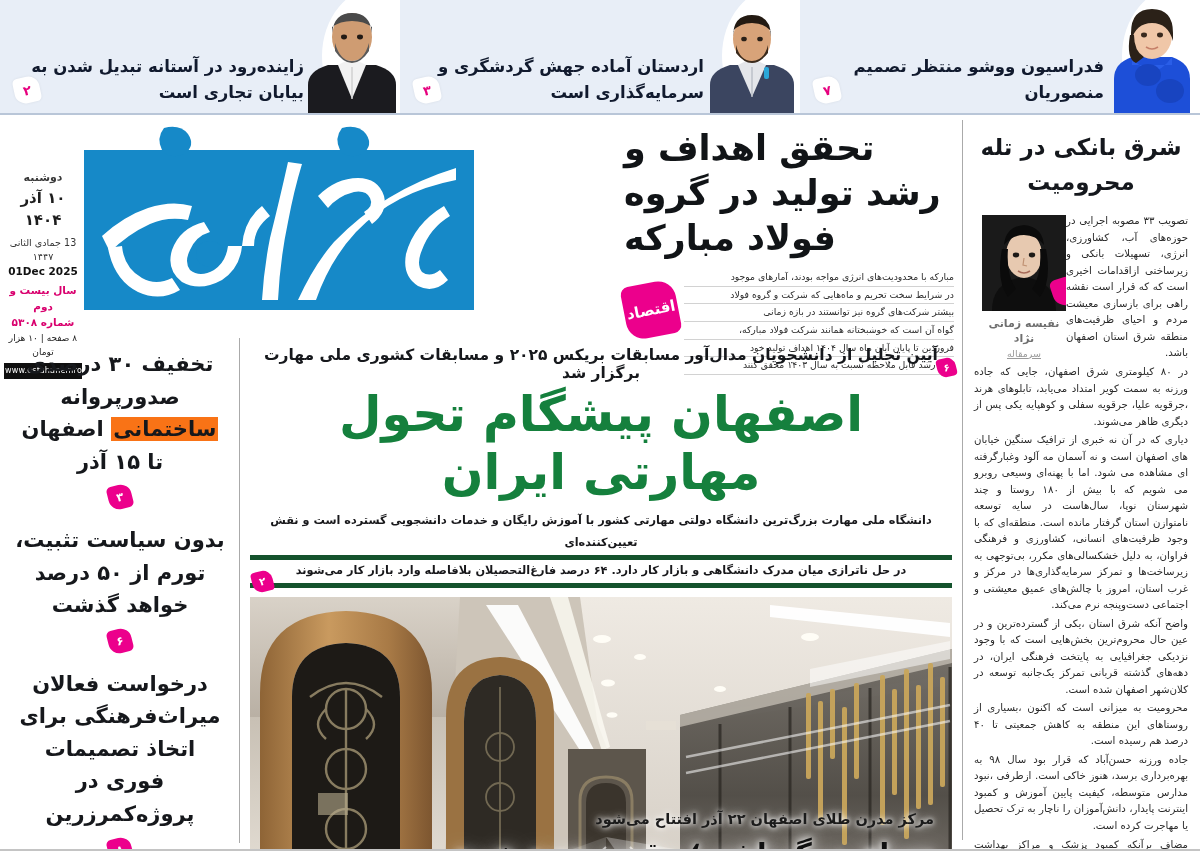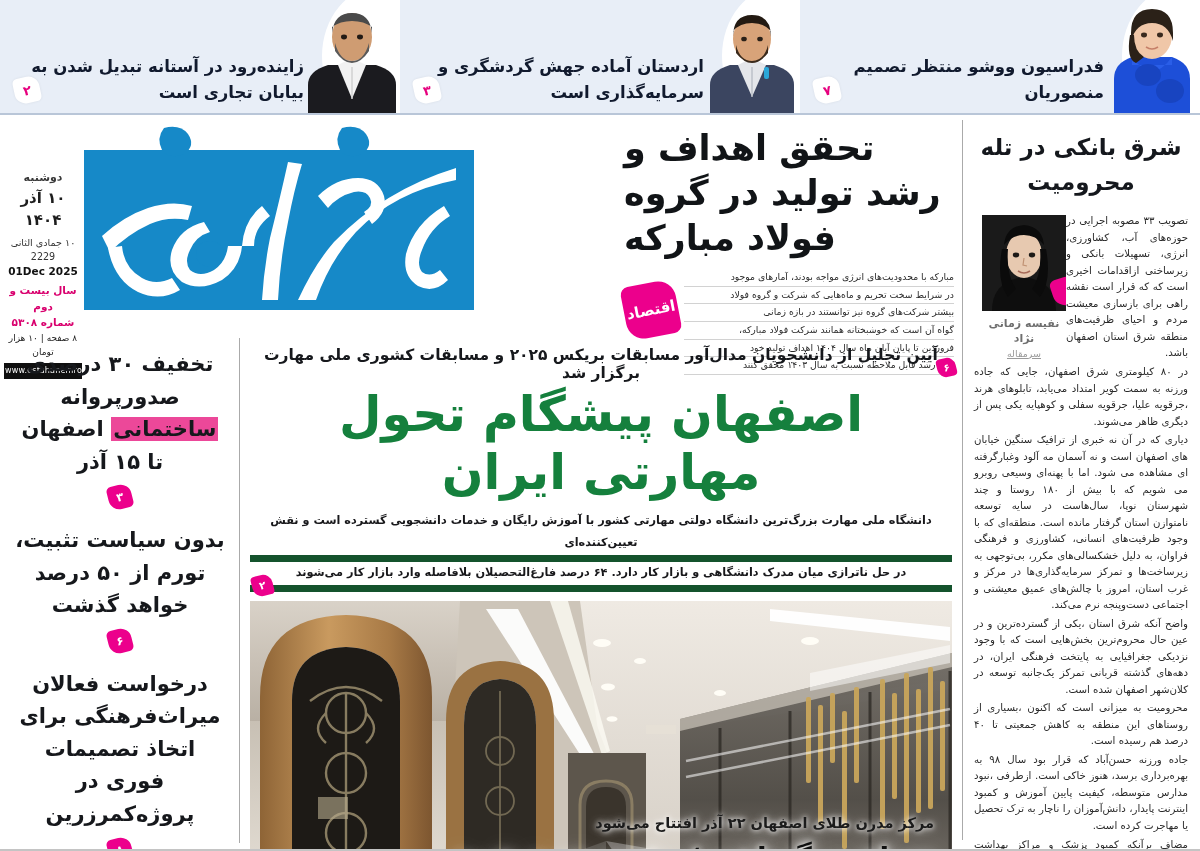--- a/index.html
+++ b/index.html
@@ -293,21 +293,21 @@
   }
   .teaser-h {
     position: relative;
     font-size: 21px;
     font-weight: 800;
     line-height: 1.55;
     color: #16181c;
     letter-spacing: -0.4px;
   }
   .hl {
-    background: #ec4899;
+    background: #f97316;
     padding: 0 2px;
   }
   .teaser-badge {
     display: inline-flex;
     width: 24px; height: 24px;
     margin: 7px auto 9px auto;
     background: #ec008c;
     border-radius: 5px 11px 5px 11px;
     transform: rotate(-14deg);
     align-items: center; justify-content: center;
@@ -341,21 +341,21 @@
   }
   .lead-sub {
     position: relative;
     font-size: 11.3px;
     line-height: 1.95;
     color: #18181b;
     text-align: center;
     font-weight: 600;
   }
   .lead-sub .srow {
-    border-bottom: 7px solid #14532d;
+    border-bottom: 5px solid #14532d;
     padding-bottom: 1px;
   }
   .lead-pin {
     position: absolute;
     left: 2px; bottom: -4px;
     width: 21px; height: 21px;
     background: #ec008c;
     border-radius: 4px 10px 4px 10px;
     transform: rotate(-14deg);
     display: flex; align-items: center; justify-content: center;
@@ -465,21 +465,21 @@
   </div>
   <div class="banner-rule"></div>
 
   <div class="masthead-row">
 
     <div class="masthead">
 
       <div class="dateline">
         <div class="dl-day">دوشنبه</div>
         <div class="dl-date">۱۰ آذر ۱۴۰۴</div>
-        <div class="dl-hijri">۱۰ جمادی الثانی 2229</div>
+        <div class="dl-hijri">13 جمادی الثانی ۱۴۴۷</div>
         <div class="dl-greg">01Dec 2025</div>
         <div class="dl-year">سال بیست و دوم</div>
         <div class="dl-issue">شماره ۵۳۰۸</div>
         <div class="dl-price">۸ صفحه | ۱۰ هزار تومان</div>
         <span class="dl-url">www.esfahanemrooz.ir</span>
       </div>
 
       <div class="logo-block">
         <div class="logo-plate">
           <svg class="logo-svg" width="390" height="160" viewBox="0 0 390 160">

